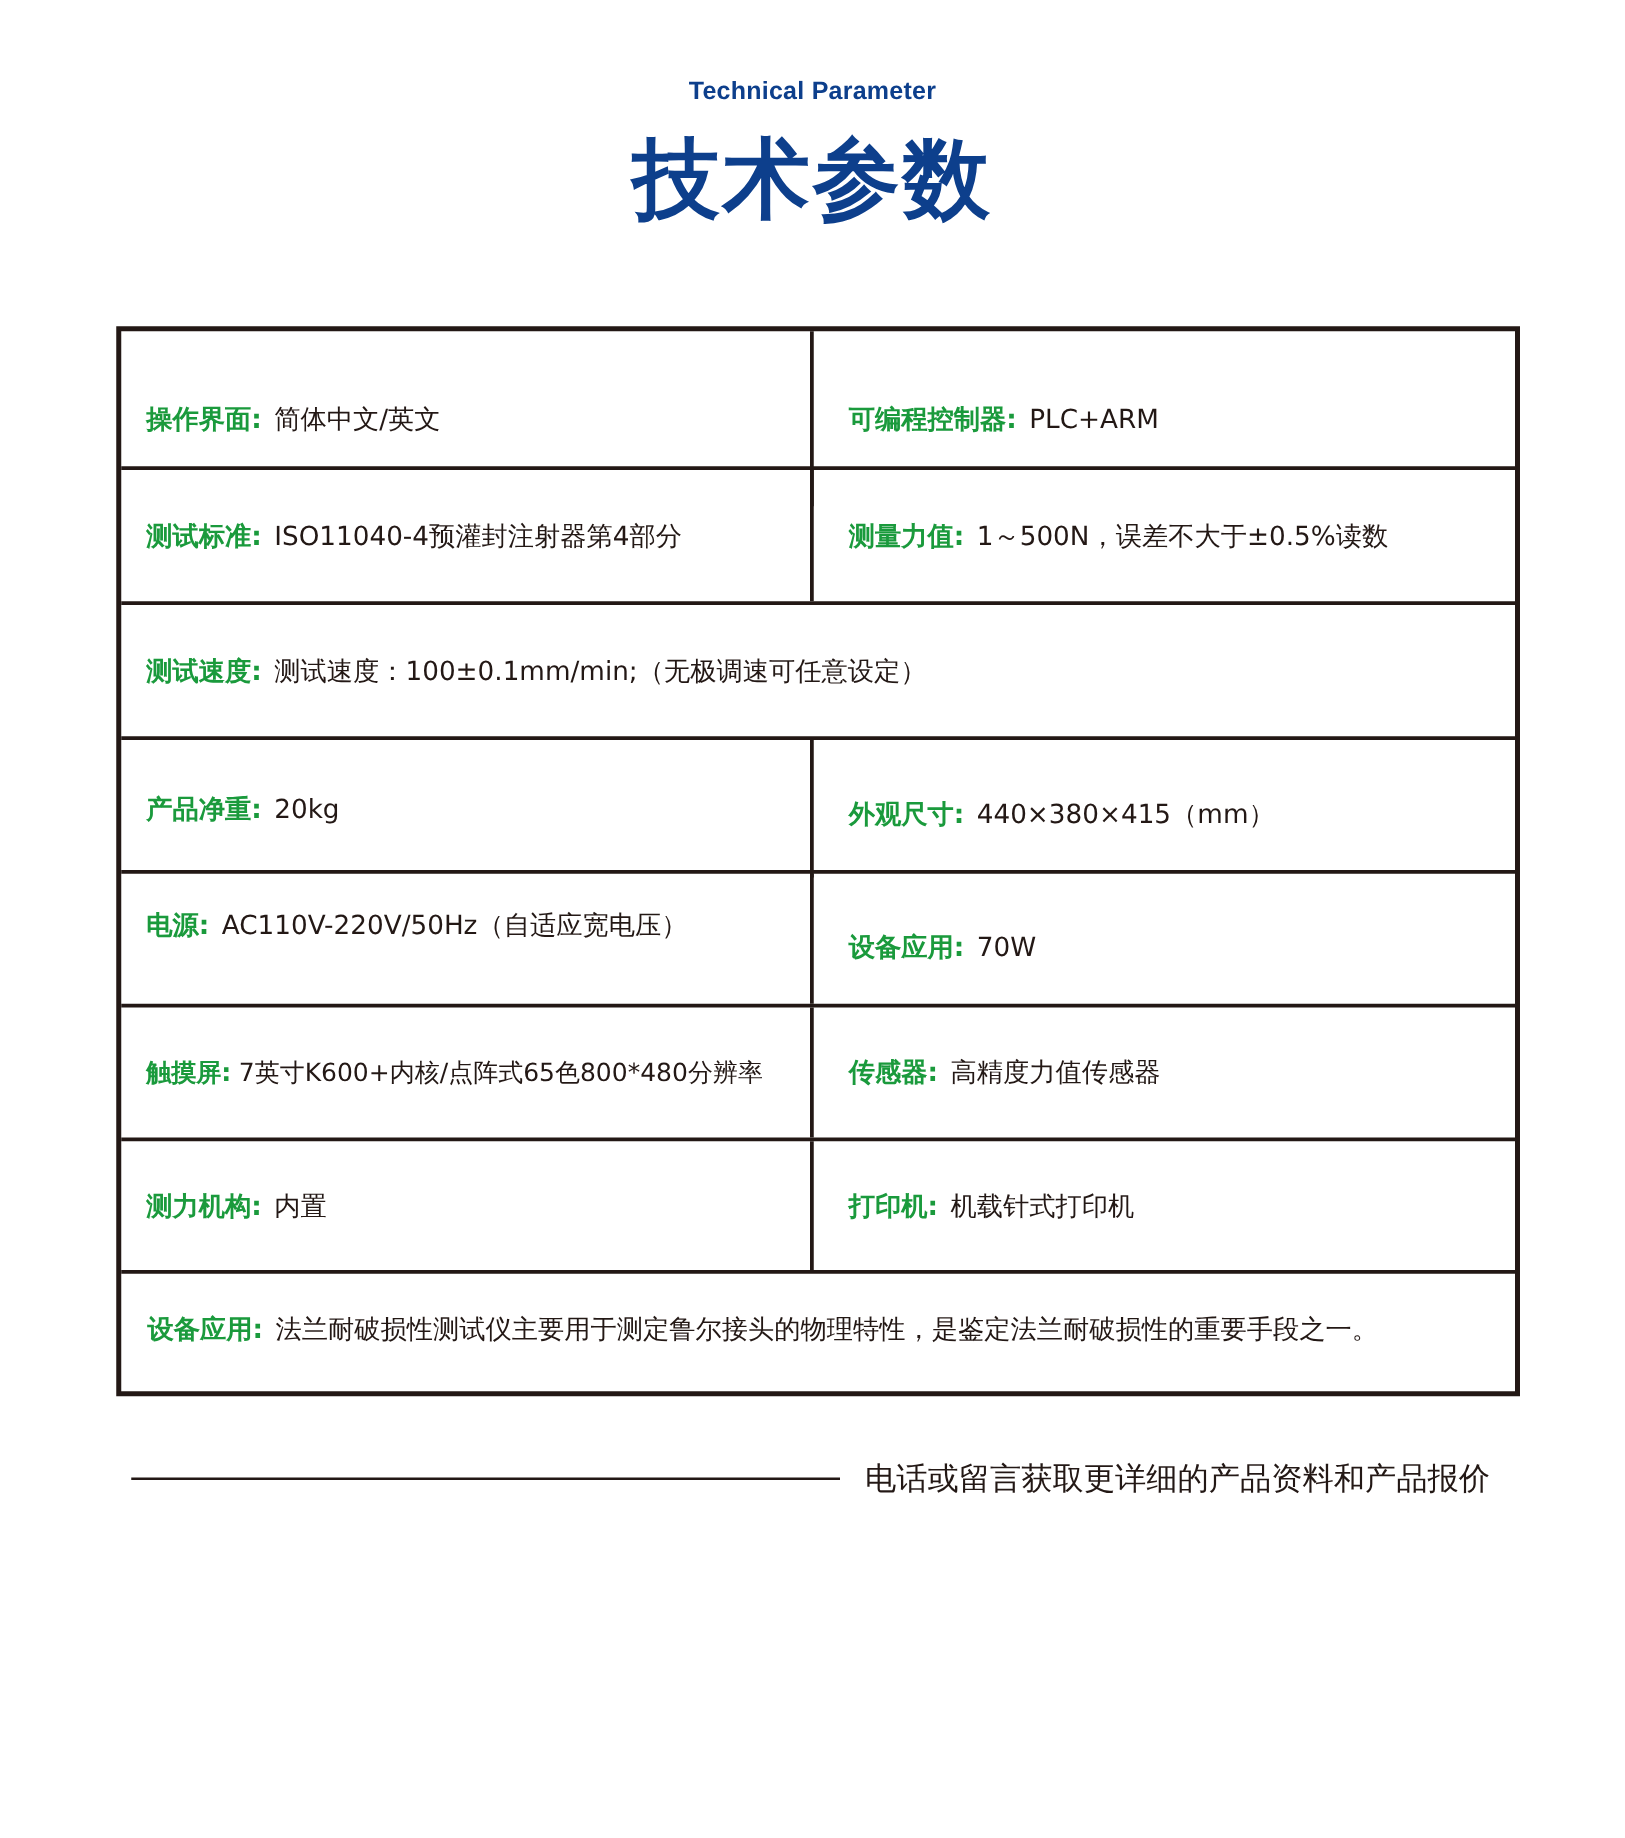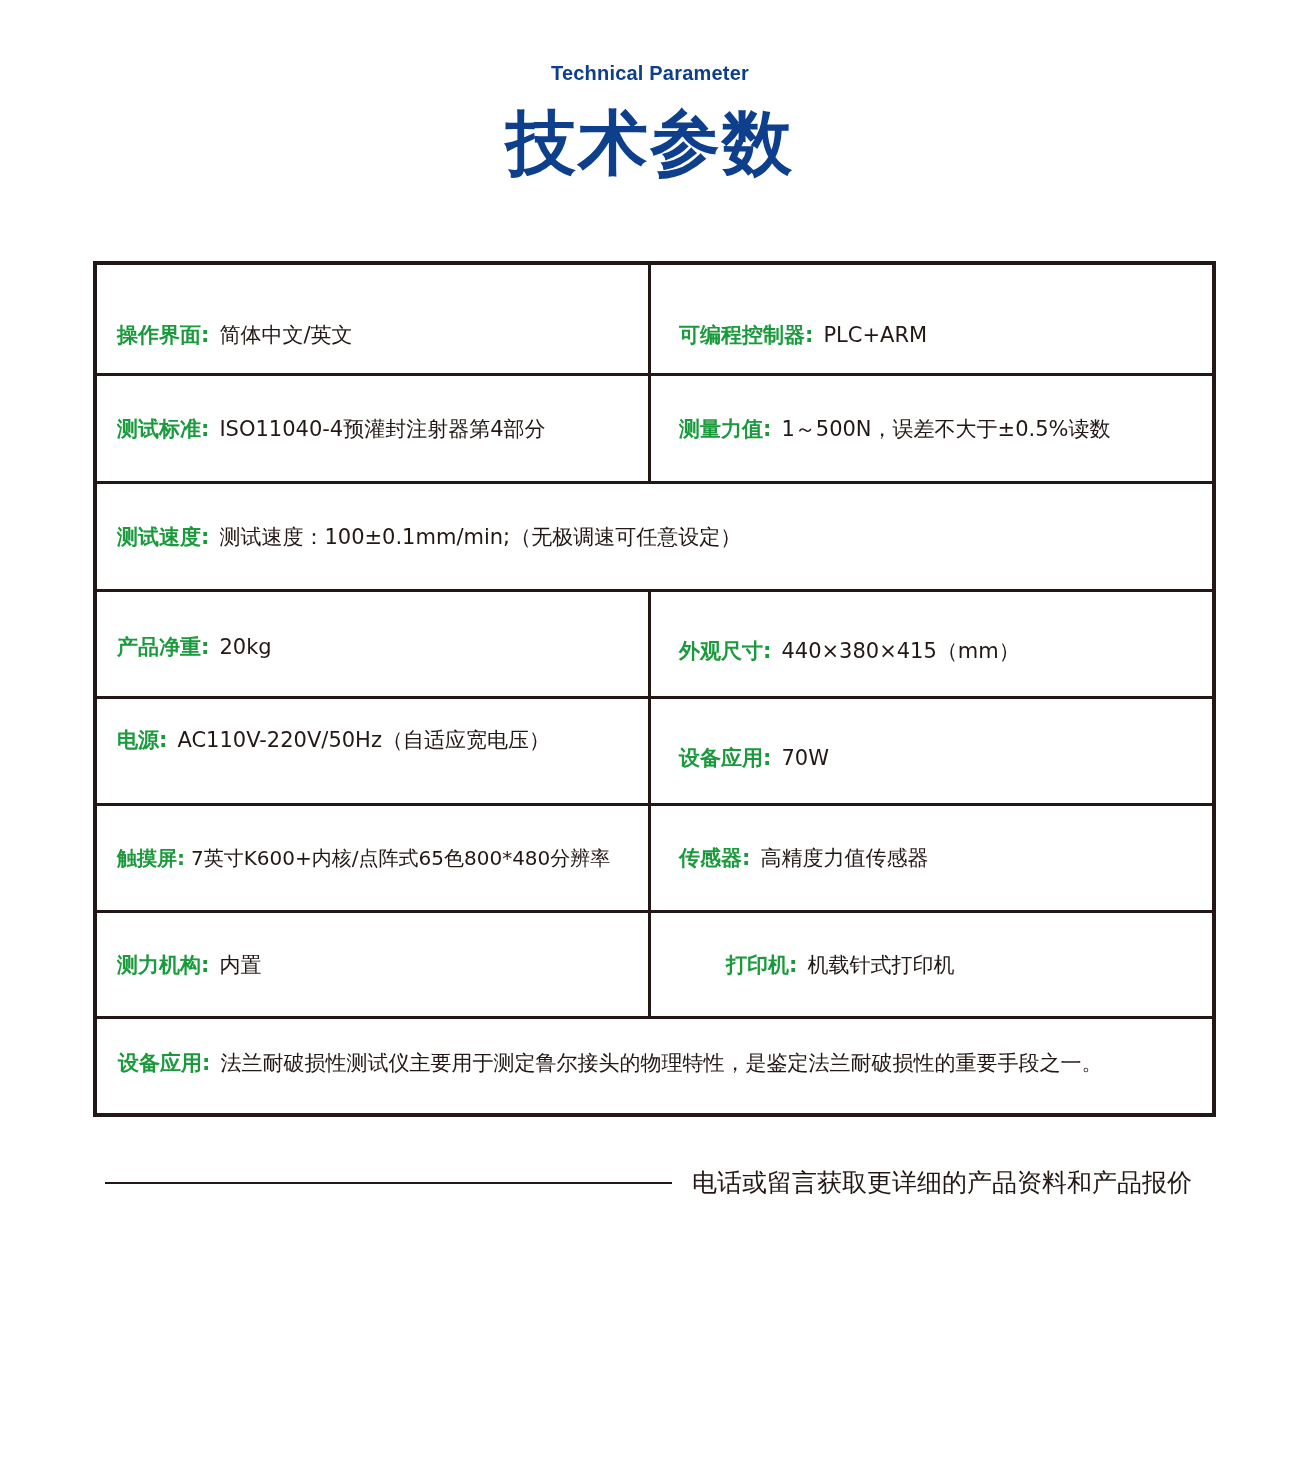--- a/index.html
+++ b/index.html
@@ -88,21 +88,21 @@
     <div class="cell left" style="font-size:20px;">
       <span class="label" style="margin-right:6px;">触摸屏:</span>
       <span class="value">7英寸K600+内核/点阵式65色800*480分辨率</span>
     </div>
     <div class="cell right">
       <span class="label">传感器:</span>
       <span class="value">高精度力值传感器</span>
     </div>
   </div>
 
-  <div class="row" style="top:645px;height:106px;gap:47px;">
+  <div class="row" style="top:645px;height:106px;">
     <div class="cell left">
       <span class="label">测力机构:</span>
       <span class="value">内置</span>
     </div>
     <div class="cell right">
       <span class="label">打印机:</span>
       <span class="value">机载针式打印机</span>
     </div>
   </div>
 

